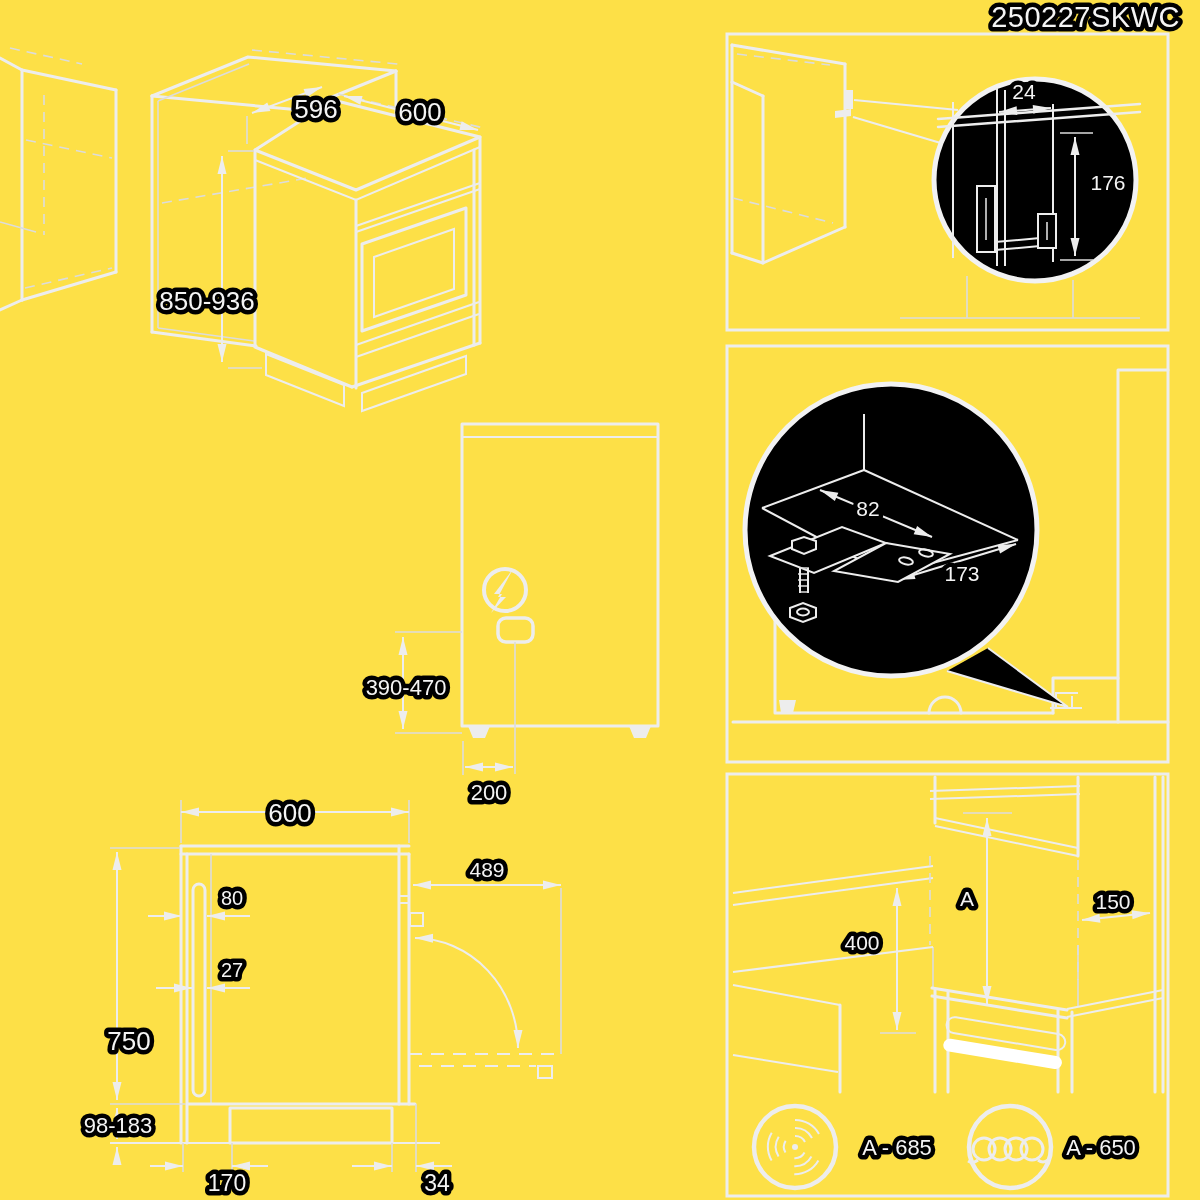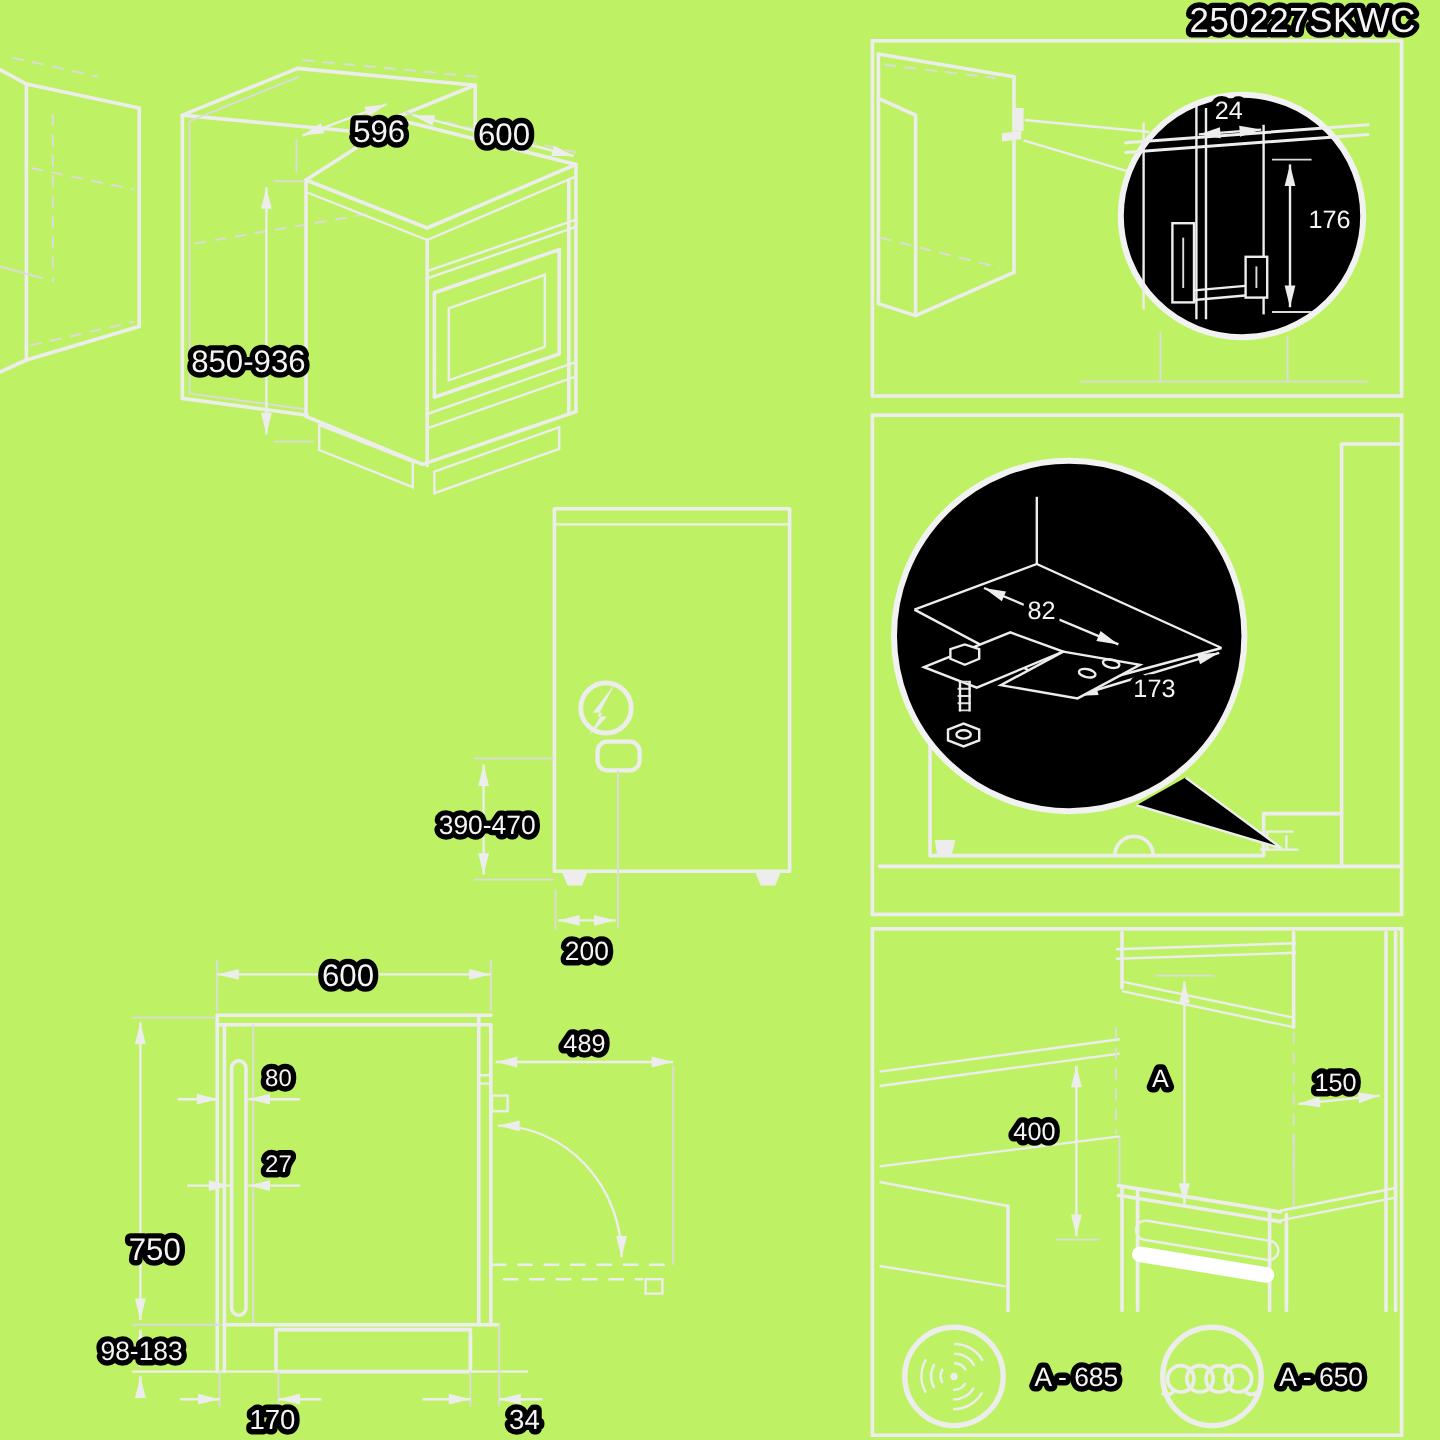--- a/index.html
+++ b/index.html
@@ -1,16 +1,16 @@
 <!DOCTYPE html>
 <html><head>
 <meta charset="utf-8">
 <style>
   html,body{margin:0;padding:0;background:#000;}
-  #stage{position:relative;width:1200px;height:1200px;background:#bef264;overflow:hidden;}
+  #stage{position:relative;width:1200px;height:1200px;background:#fde047;overflow:hidden;}
   svg{display:block}
   .ln{stroke:#ededed;stroke-width:3;fill:none;stroke-linecap:round;stroke-linejoin:round}
   .th{stroke:#ededed;stroke-width:2;fill:none;stroke-linecap:butt}
   .xt{stroke:#dcdcdc;stroke-width:1.6;fill:none}
   .dash{stroke-dasharray:10 7}
   .dash2{stroke-dasharray:13 9}
   .panel{stroke:#ededed;stroke-width:3;fill:none}
   .balloon{stroke:#f2f2f2;stroke-width:5;fill:#000}
   .fillink{fill:#ededed;stroke:none}
   .maskfill{fill:#000}

